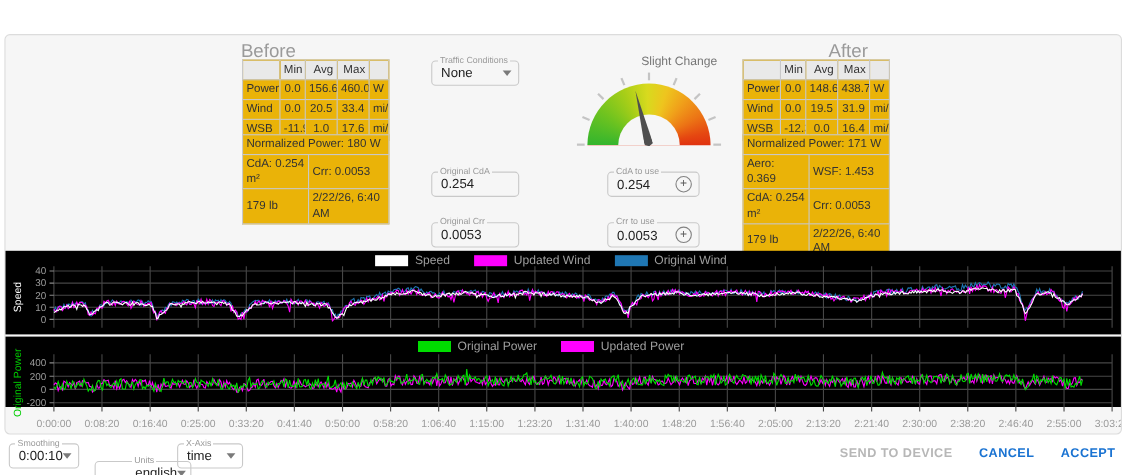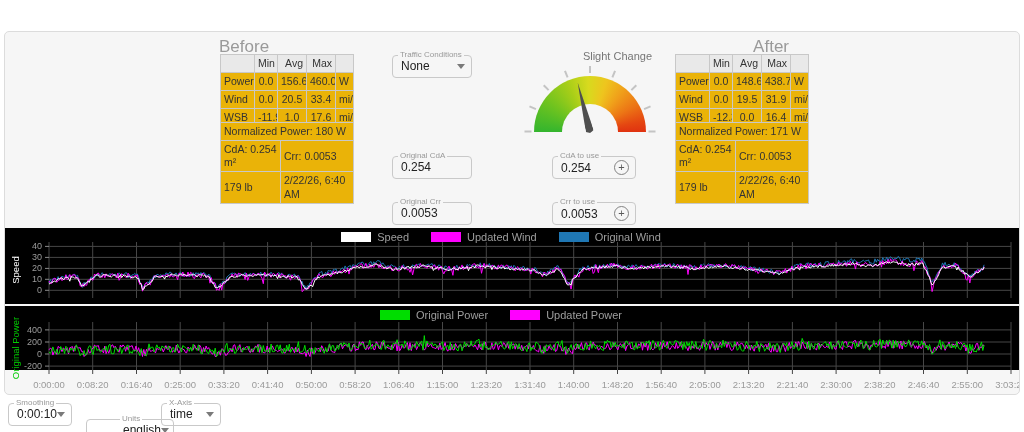--- a/index.html
+++ b/index.html
@@ -175,20 +175,24 @@
   <table class="info-table" style="left:675px;top:122px;">
     <colgroup>
         <col style="width:60px">
         <col style="width:73px">
       </colgroup>
     <tbody>
         <tr>
       <td colspan="2">Normalized Power: 171 W</td>
         </tr>
     <tr>
+      <td>Aero: 0.369</td>
+      <td>WSF: 1.453</td>
+        </tr>
+    <tr>
       <td>CdA: 0.254 m²</td>
       <td>Crr: 0.0053</td>
         </tr>
     <tr>
       <td>179 lb</td>
       <td>2/22/26, 6:40 AM</td>
         </tr>
   </tbody>
     </table>
 
@@ -392,14 +396,19 @@
   </fieldset>
 
   <fieldset class="f" style="left:161px;top:399px;width:58px;">
     <legend>X-Axis</legend>
     <div class="fv">
         <span>time</span>
       <span class="arrow"></span>
       </div>
   </fieldset>
 
+  <div class="btnbar">
+    <button class="btn gray">SEND TO DEVICE</button>
+    <button class="btn blue">CANCEL</button>
+    <button class="btn blue">ACCEPT</button>
+  </div>
 
 </div>
 
 </body></html>

